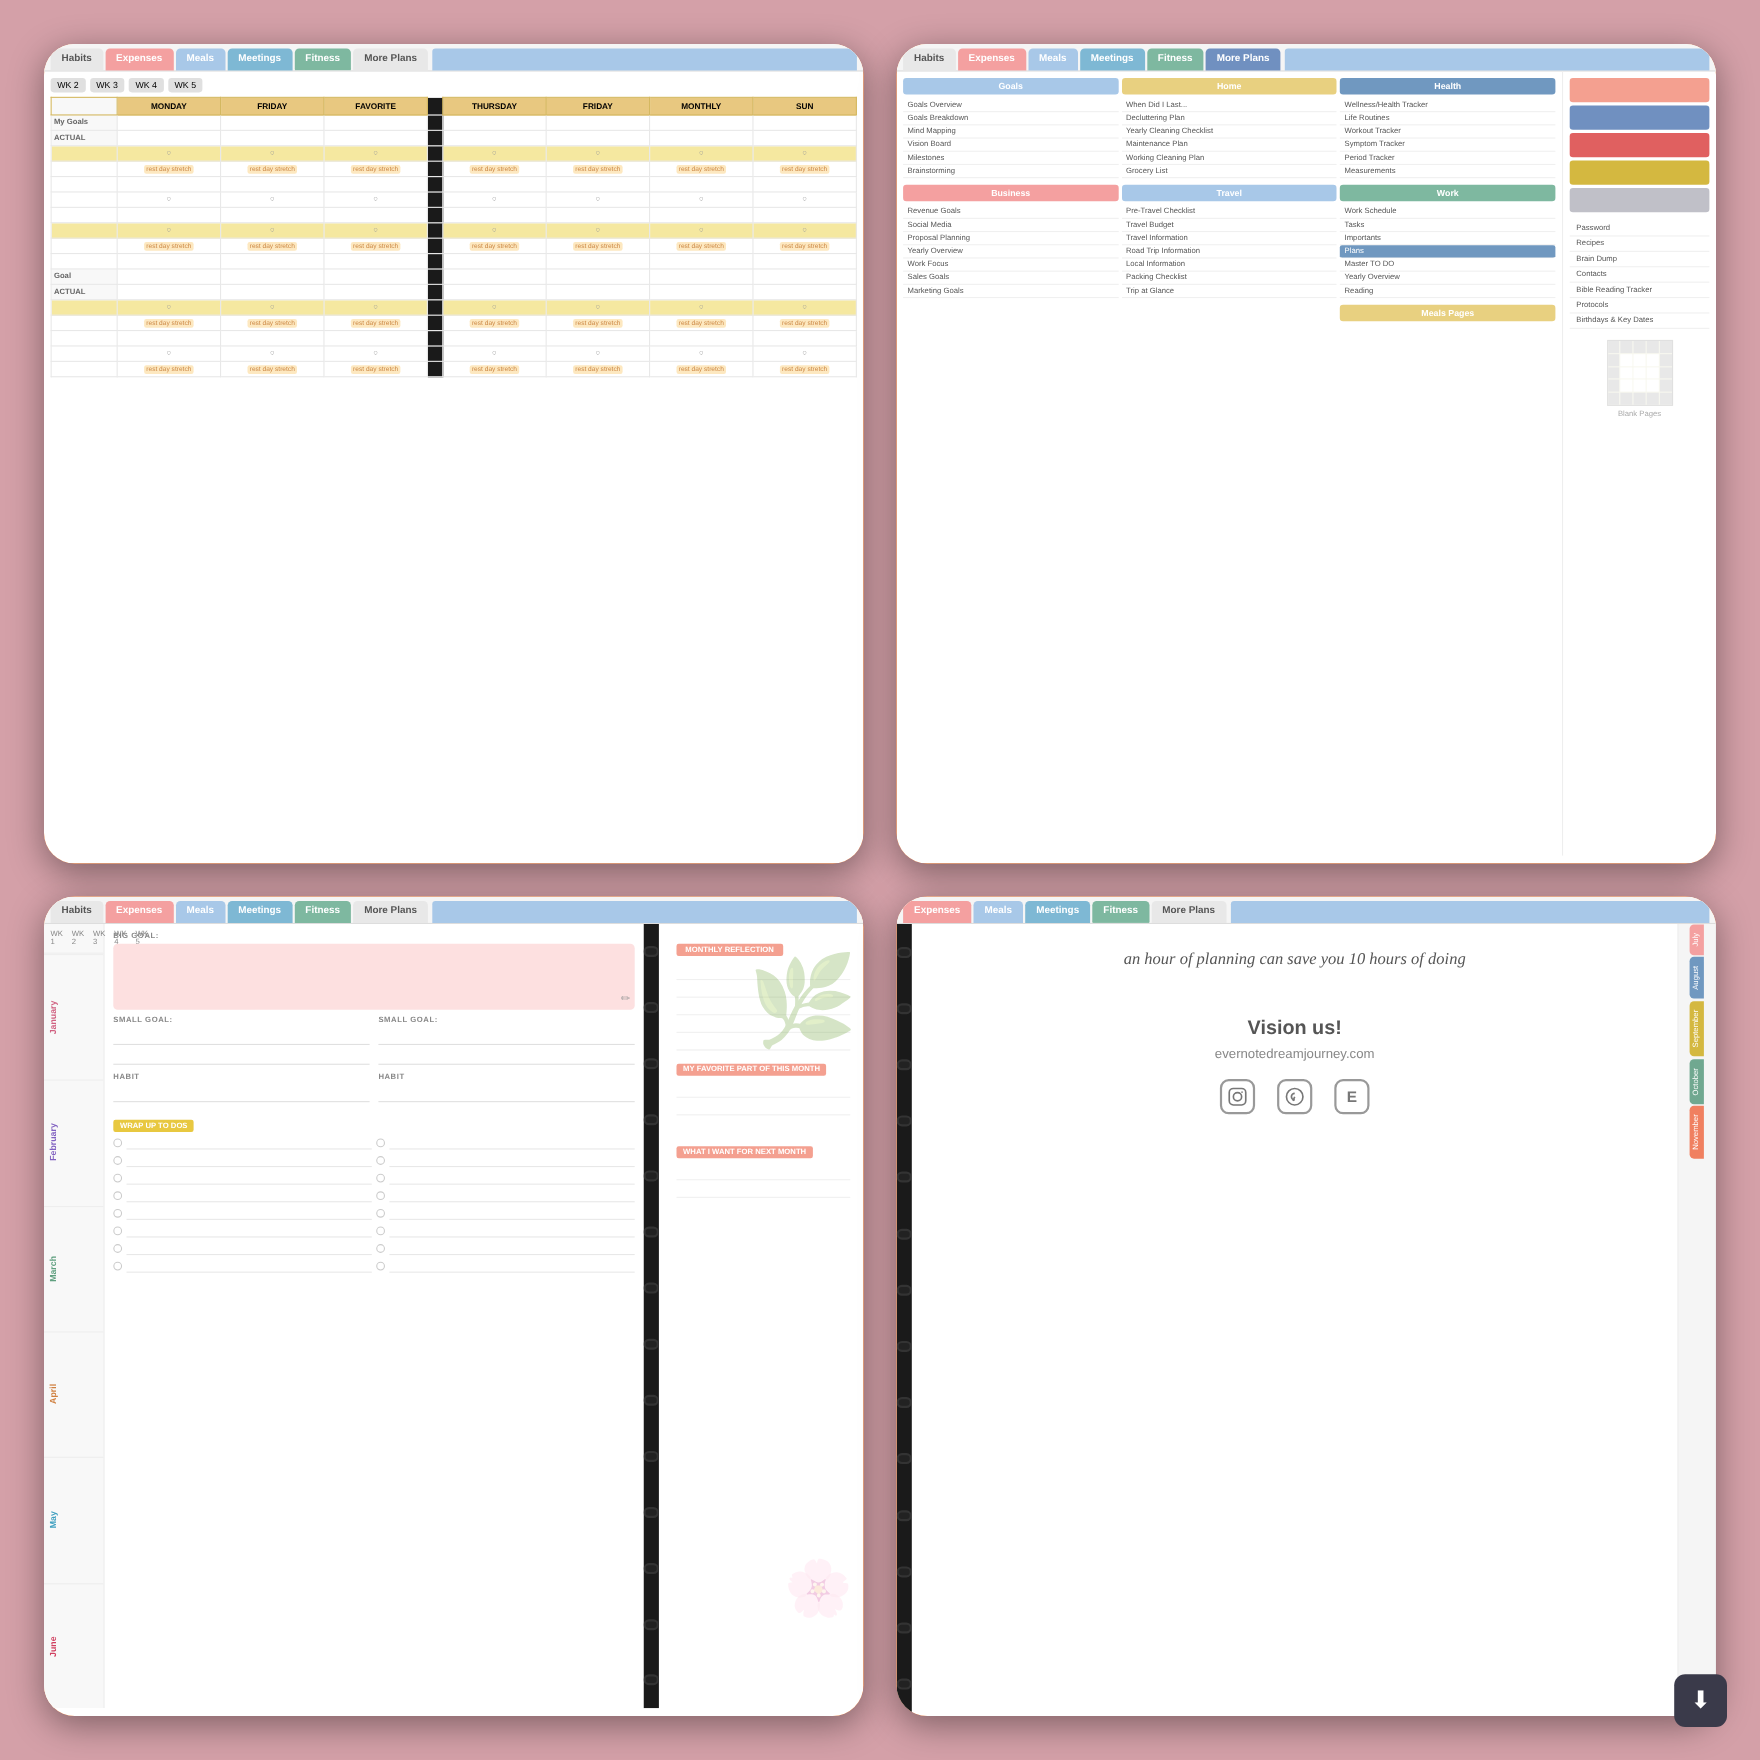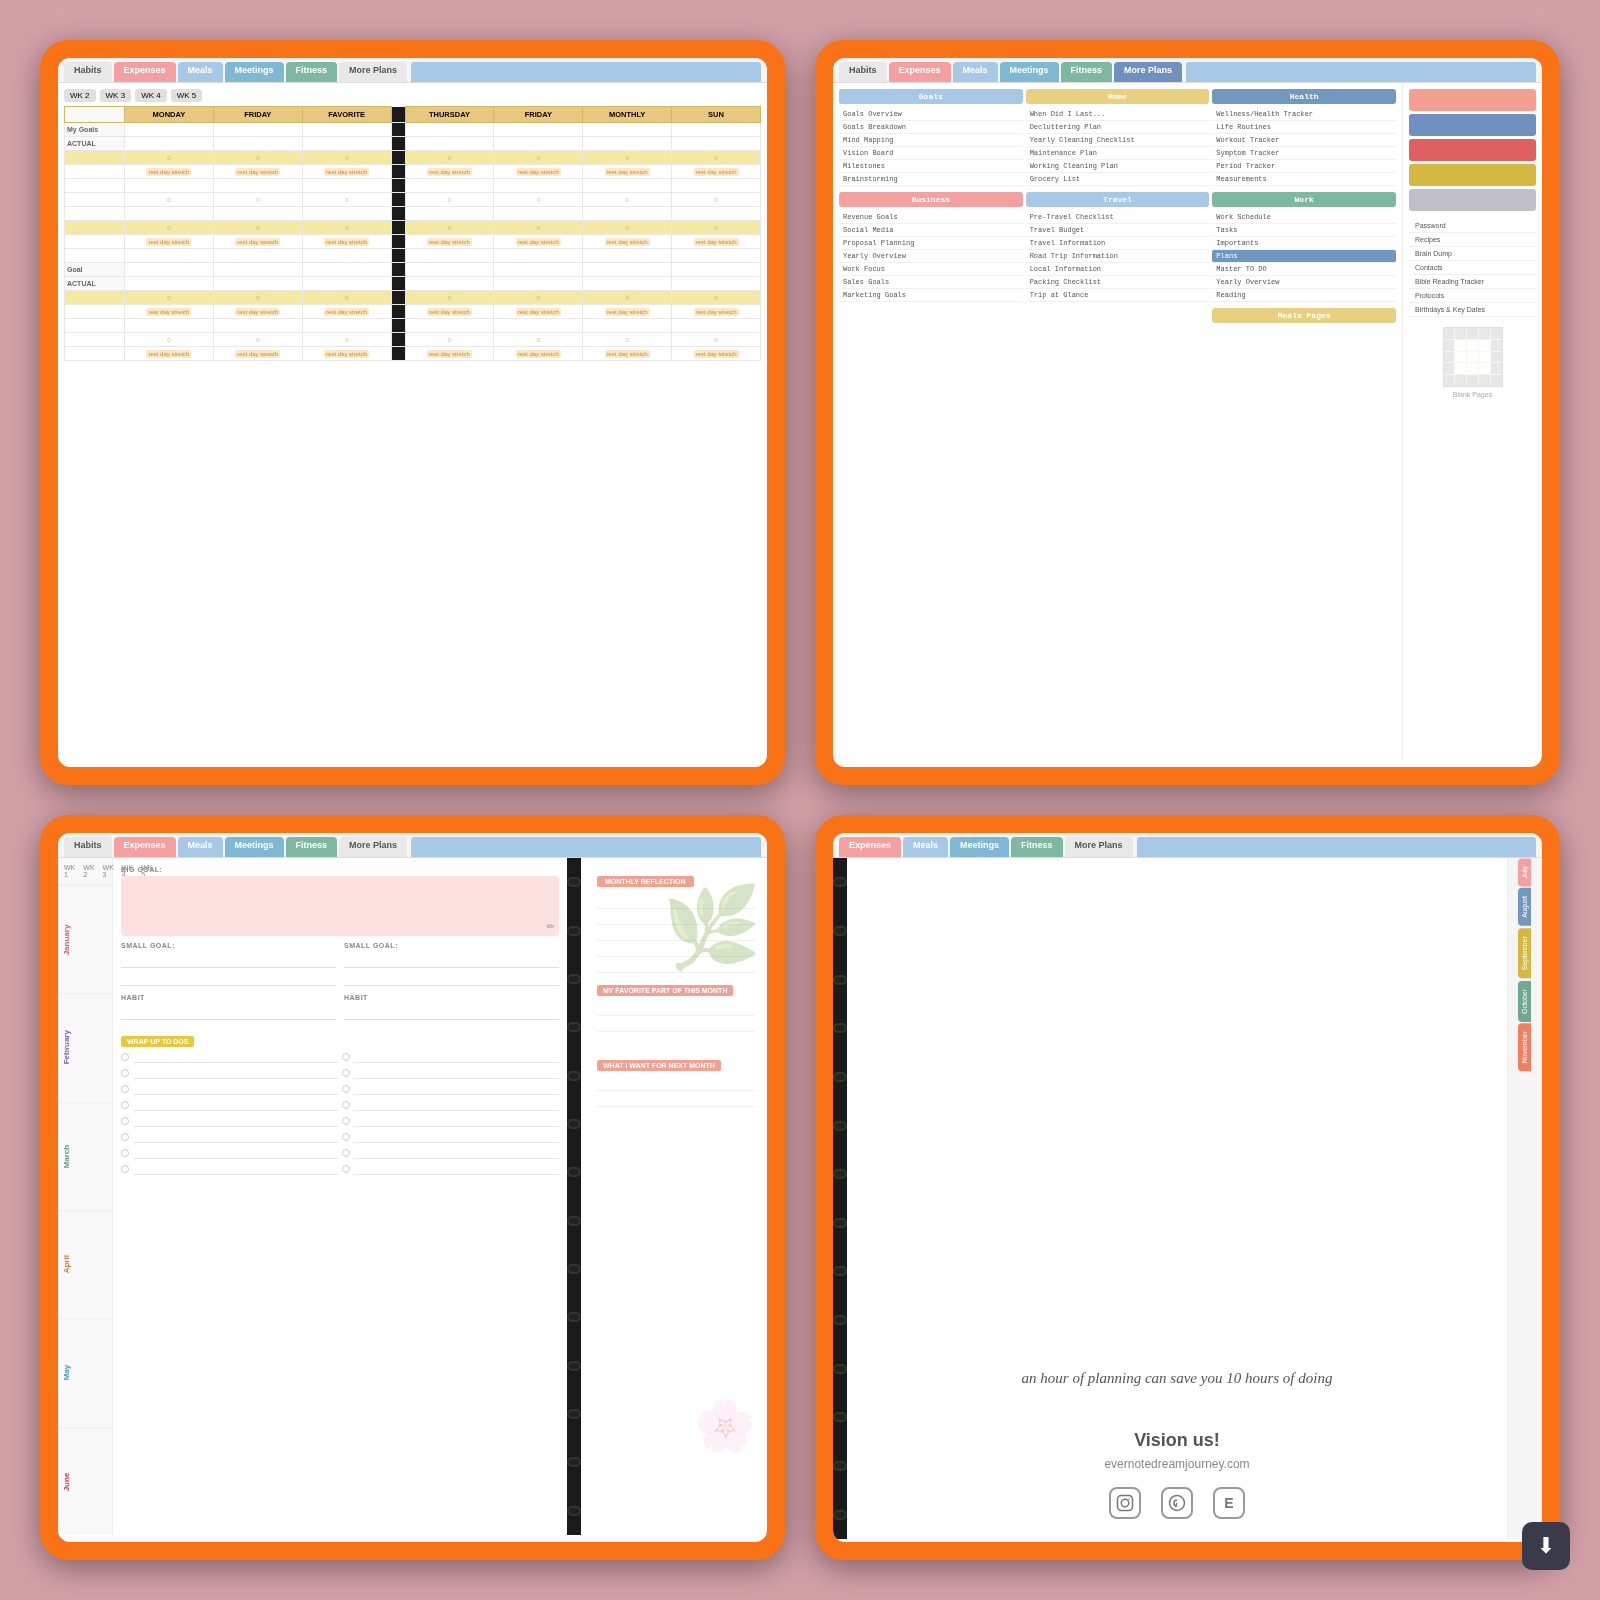--- a/index.html
+++ b/index.html
@@ -18,21 +18,20 @@
       grid-template-rows: 1fr 1fr;
       gap: 30px;
       padding: 40px;
       width: 100%;
       height: 100%;
     }
 
     .tablet {
       background: #f97316;
       border-radius: 28px;
-      padding: 18px;
       box-shadow: 0 8px 32px rgba(0,0,0,0.4);
       position: relative;
       overflow: hidden;
     }
 
     .tablet-screen {
       background: #fff;
       border-radius: 12px;
       width: 100%;
       height: 100%;
@@ -124,21 +123,20 @@
     
     .more-plans-content {
       height: calc(100% - 32px);
       overflow: hidden;
       display: flex;
     }
     .plans-left {
       flex: 1;
       padding: 6px;
       overflow: hidden;
-      font-family: Liberation Mono, monospace;
     }
     .plans-right {
       width: 140px;
       padding: 6px;
       border-left: 1px solid #eee;
     }
 
     .plans-grid {
       display: grid;
       grid-template-columns: 1fr 1fr 1fr;
@@ -353,21 +351,21 @@
     .side-tab-blue { background: #7098c0; }
     .side-tab-gold { background: #d4b840; }
     .side-tab-green { background: #70a890; }
     .side-tab-coral { background: #f08060; }
 
     .quote-main {
       flex: 1;
       display: flex;
       flex-direction: column;
       align-items: center;
-      justify-content: flex-end;
+      justify-content: flex-start;
       padding: 20px;
       background: #fff;
     }
     .quote-text {
       font-size: 15px;
       font-style: italic;
       color: #555;
       text-align: center;
       margin-bottom: 40px;
       font-family: Georgia, serif;

